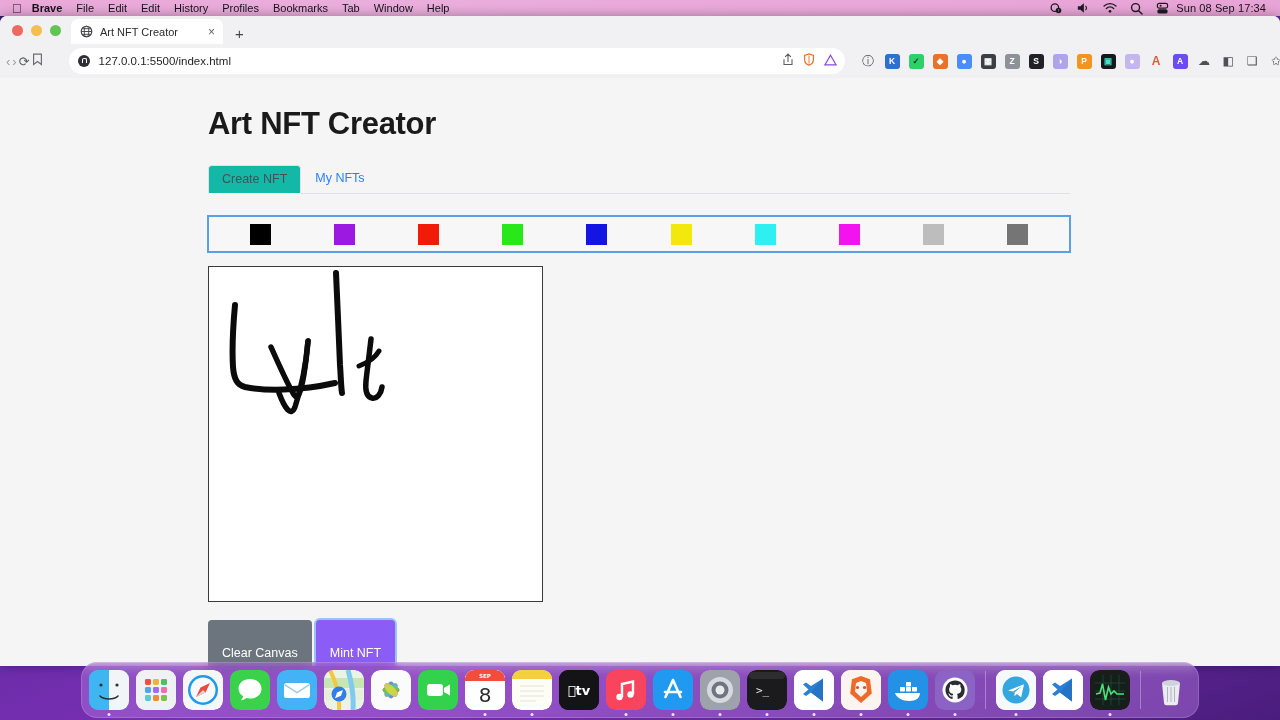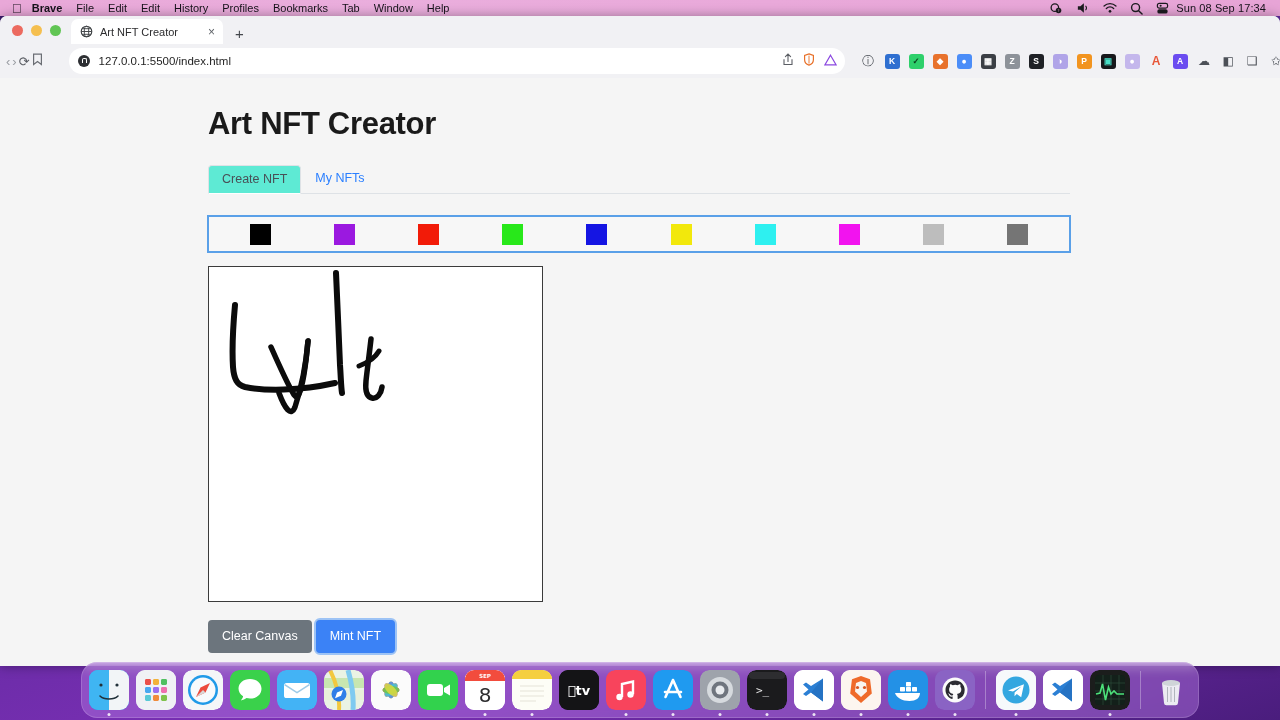--- a/index.html
+++ b/index.html
@@ -130,21 +130,21 @@
     display: flex; align-items: flex-end;
     border-bottom: 1px solid #dee2e6;
     height: 28px;
   }
   .app-tab {
     font-size: 12.5px; padding: 6px 13px 6px;
     border: 1px solid transparent; border-radius: 4px 4px 0 0;
     line-height: 1.2;
   }
   .app-tab.active {
-    background: #5eead4; color: #495057;
+    background: #14b8a6; color: #495057;
     border-color: #dee2e6 #dee2e6 #fff;
     margin-bottom: -1px;
   }
   .app-tab.link { color: #2a7fff; }
 
   
   #palette {
     margin-top: 22px;
     width: 862px; height: 36px;
     background: #f7f7f7;
@@ -164,25 +164,25 @@
     background: #fff;
     border: 1px solid #3b3b3b;
     position: relative;
   }
   #canvas-box svg { display: block; }
 
   
   #btnrow { margin-top: 18px; display: flex; align-items: center; }
   .btn {
     font-size: 12.5px; border-radius: 4px; line-height: 1;
-    padding: 9px 13px; border: 1px solid transparent;
+    padding: 26px 13px; border: 1px solid transparent;
   }
   .btn.secondary { background: #6c757d; color: #fff; }
   .btn.primary {
-    background: #3b82f6; color: #fff; margin-left: 4px;
+    background: #8b5cf6; color: #fff; margin-left: 4px;
     outline: 2px solid #9dc3f5; outline-offset: 0px;
     box-shadow: 0 0 0 1px #2f72e0;
   }
 
   
   #dock {
     position: absolute; left: 50%; transform: translateX(-50%);
     bottom: 2px;
     height: 56px;
     background: rgba(186,126,232,.42);

